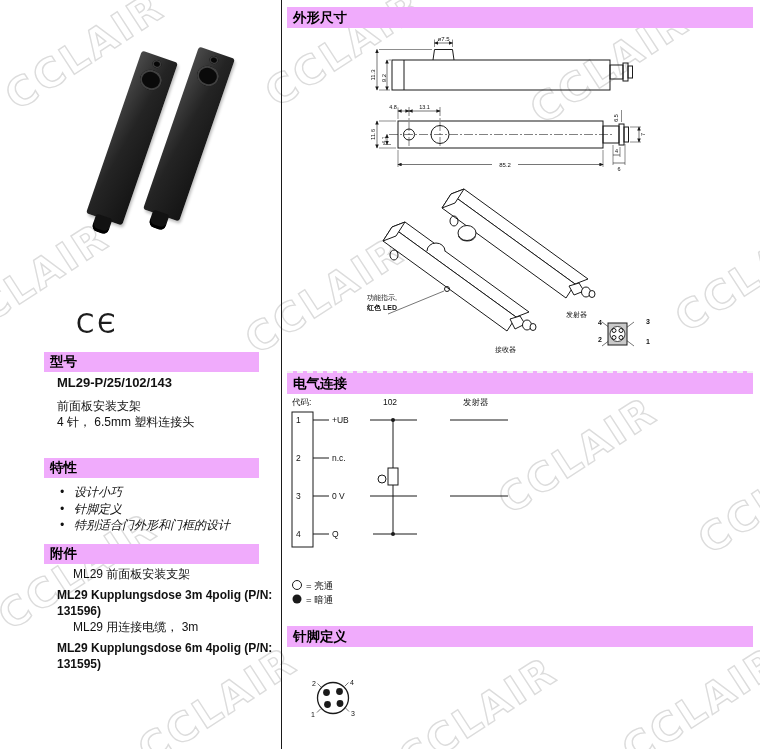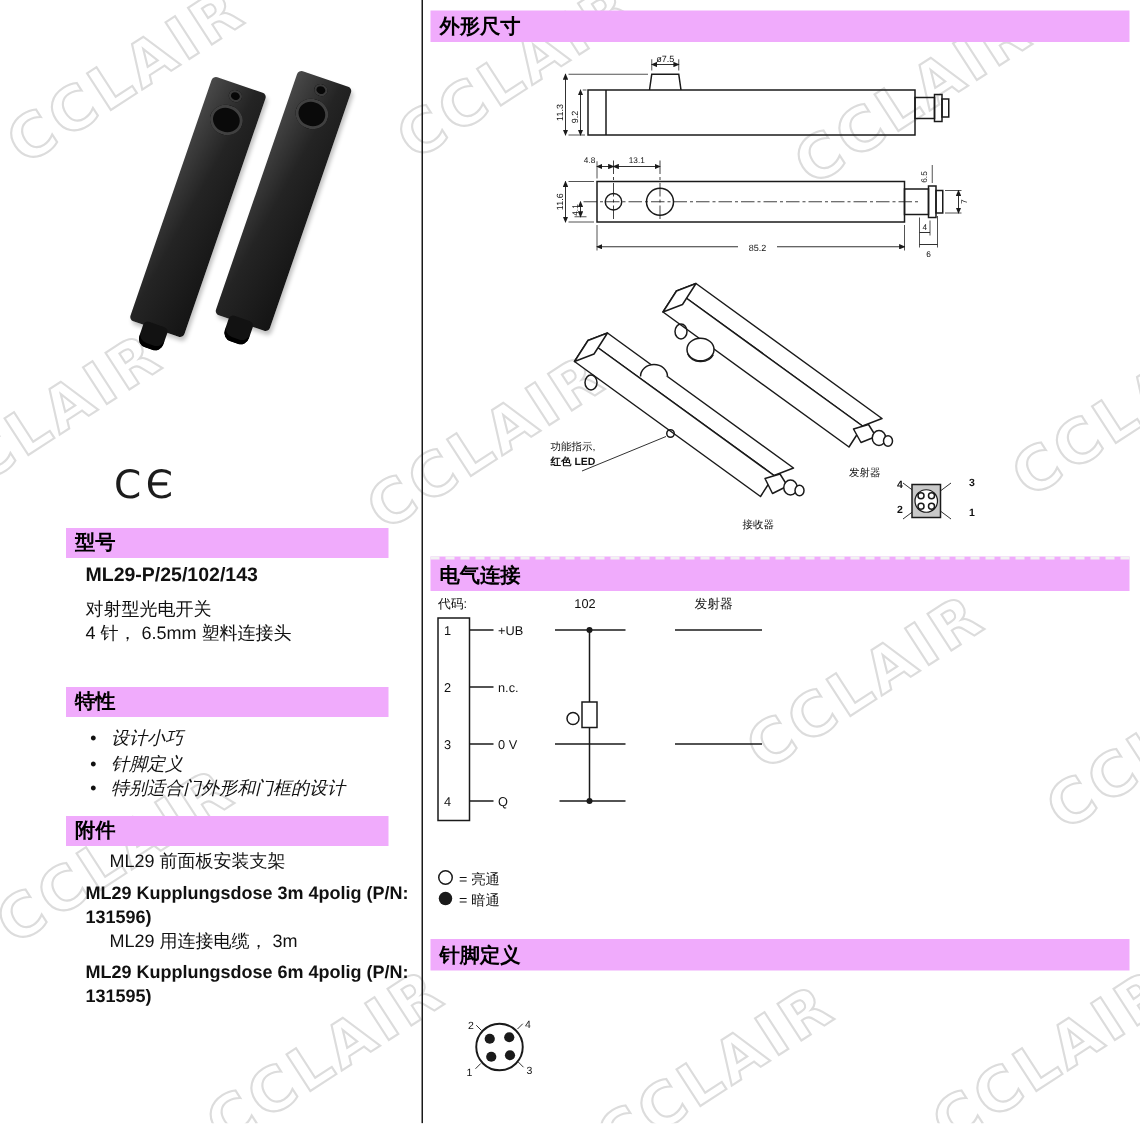--- a/index.html
+++ b/index.html
@@ -85,21 +85,21 @@
       <span class="lens"></span>
       <span class="plug"></span>
     </div>
   </div>
 
   <div class="ce">CЄ</div>
 
   <div class="sec-bar left" style="top:352px">型号</div>
   <div class="model-name">ML29-P/25/102/143</div>
   <div class="model-desc">
-    <div>对射型光电开关</div>
+    <div>前面板安装支架</div>
     <div>4 针， 6.5mm 塑料连接头</div>
   </div>
 
   <div class="sec-bar left" style="top:458px">特性</div>
   <ul class="features">
     <li>设计小巧</li>
     <li>针脚定义</li>
     <li>特别适合门外形和门框的设计</li>
   </ul>
 

